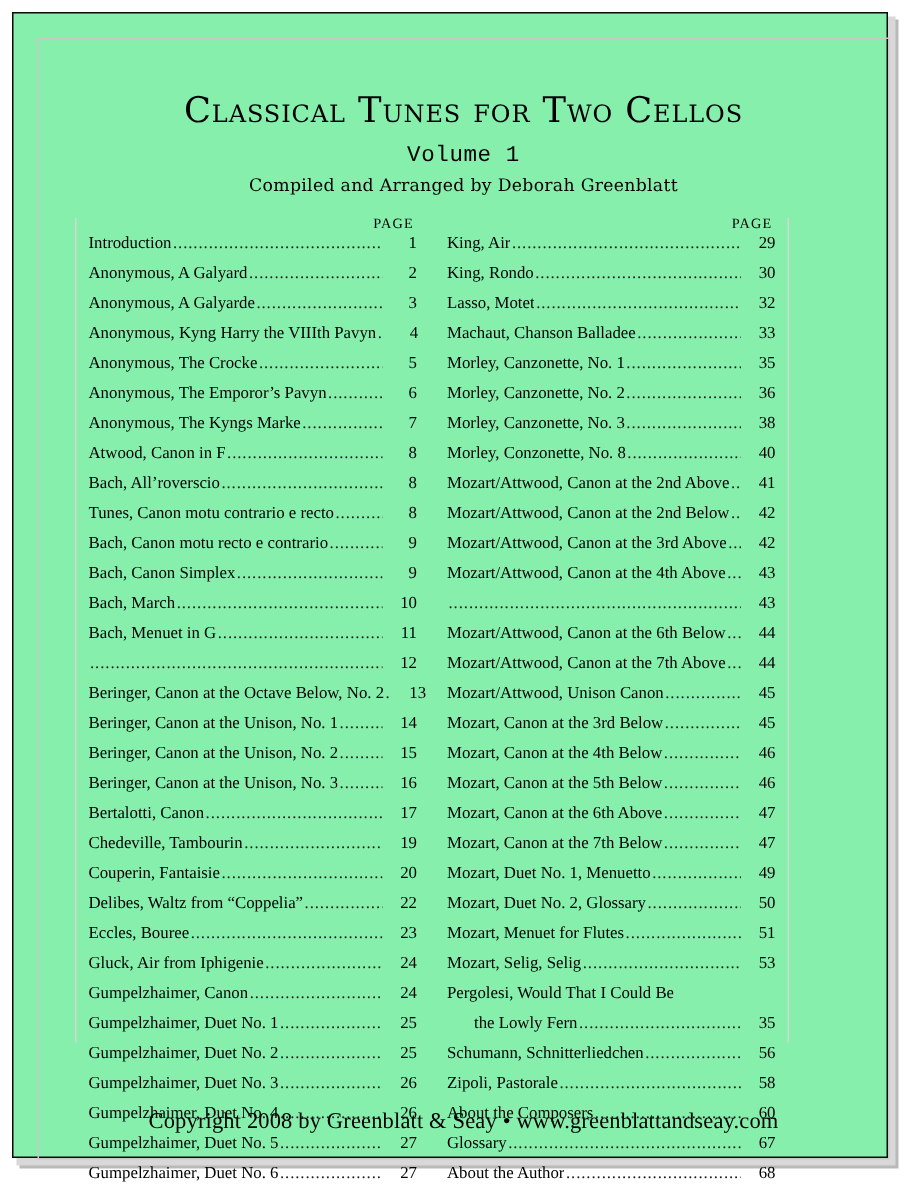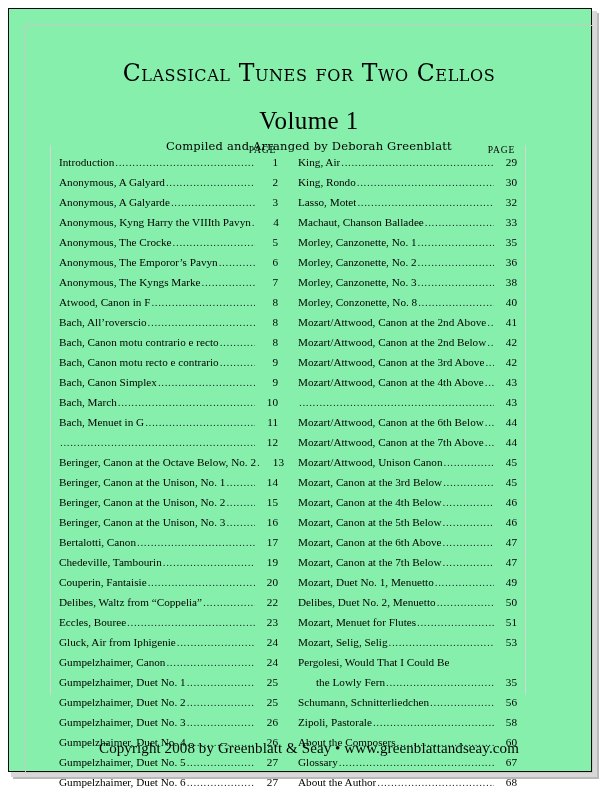--- a/index.html
+++ b/index.html
@@ -75,23 +75,23 @@
   .doc-title {
     font-family: "DejaVu Serif", "Liberation Serif", serif;
     font-size: 23.5px;
     letter-spacing: 0.6px;
     font-variant: small-caps;
     font-weight: 400;
     line-height: 1.05;
     white-space: nowrap;
   }
   .doc-volume {
-    font-family: Liberation Serif, serif;
-    font-size: 25px;
-    margin-top: 21px;
+    font-family: Liberation Mono, monospace;
+    font-size: 15px;
+    margin-top: 9px;
     letter-spacing: 0.4px;
   }
   .doc-byline {
     font-family: "DejaVu Serif", "Liberation Serif", serif;
     font-size: 11.5px;
     margin-top: 4px;
     letter-spacing: 0.2px;
   }
 
   
@@ -232,21 +232,21 @@
                 <span class="label">Atwood, Canon in F</span>
                 <span class="leader">........................................................................................................................</span>
                 <span class="pageno">8</span>
               </div>
               <div class="toc-entry">
                 <span class="label">Bach, All’roverscio</span>
                 <span class="leader">........................................................................................................................</span>
                 <span class="pageno">8</span>
               </div>
               <div class="toc-entry">
-                <span class="label">Bach, Canon motu contrario e recto</span>
+                <span class="label">Tunes, Canon motu contrario e recto</span>
                 <span class="leader">........................................................................................................................</span>
                 <span class="pageno">8</span>
               </div>
               <div class="toc-entry">
                 <span class="label">Bach, Canon motu recto e contrario</span>
                 <span class="leader">........................................................................................................................</span>
                 <span class="pageno">9</span>
               </div>
               <div class="toc-entry">
                 <span class="label">Bach, Canon Simplex</span>
@@ -461,21 +461,21 @@
                 <span class="label">Mozart, Canon at the 7th Below</span>
                 <span class="leader">........................................................................................................................</span>
                 <span class="pageno">47</span>
               </div>
               <div class="toc-entry">
                 <span class="label">Mozart, Duet No. 1, Menuetto</span>
                 <span class="leader">........................................................................................................................</span>
                 <span class="pageno">49</span>
               </div>
               <div class="toc-entry">
-                <span class="label">Delibes, Duet No. 2, Menuetto</span>
+                <span class="label">Mozart, Duet No. 2, Glossary</span>
                 <span class="leader">........................................................................................................................</span>
                 <span class="pageno">50</span>
               </div>
               <div class="toc-entry">
                 <span class="label">Mozart, Menuet for Flutes</span>
                 <span class="leader">........................................................................................................................</span>
                 <span class="pageno">51</span>
               </div>
               <div class="toc-entry">
                 <span class="label">Mozart, Selig, Selig</span>

